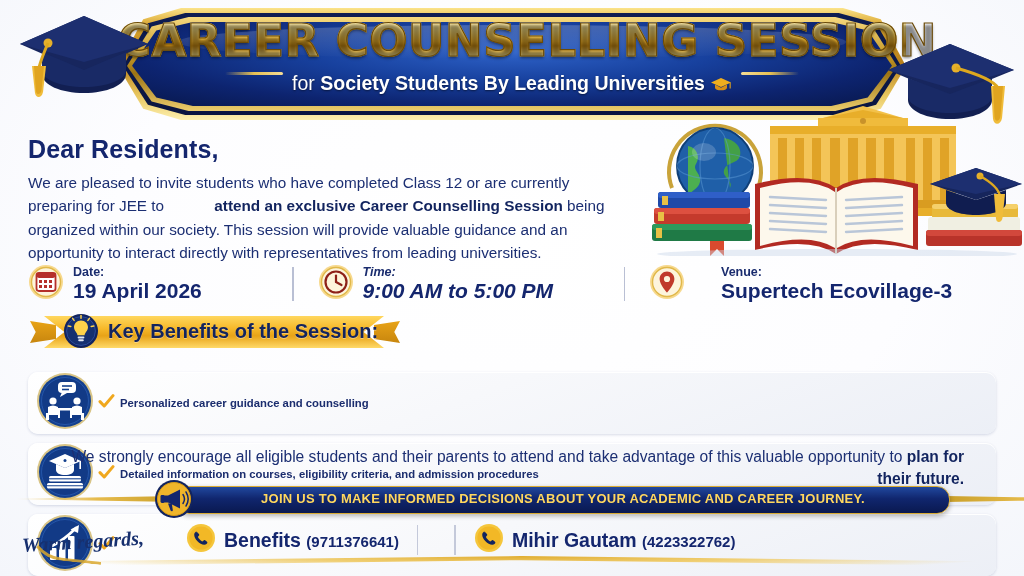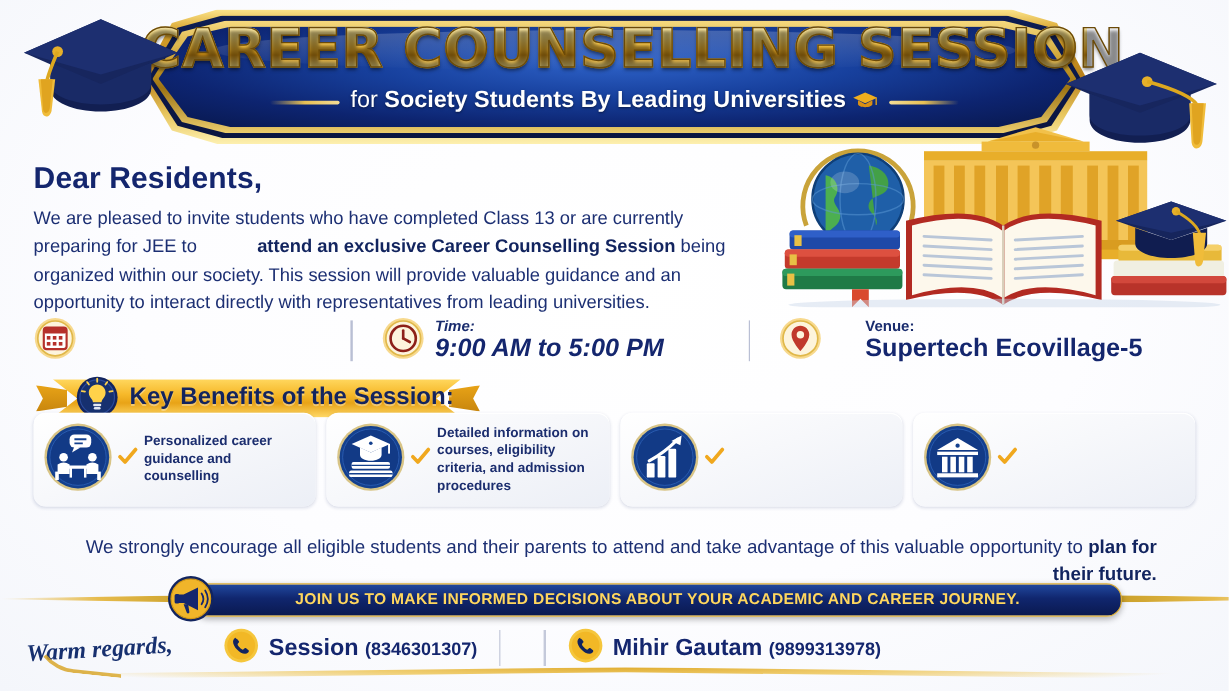--- a/index.html
+++ b/index.html
@@ -62,21 +62,21 @@
   .title{
     position:absolute;left:0;right:0;top:10px;text-align:center;
     font-size:45px;font-weight:bold;letter-spacing:.5px;line-height:1;
     font-family:"DejaVu Sans","Liberation Sans",sans-serif;
     background:linear-gradient(180deg,#fff7cf 0%,#ffe07a 28%,#f0b32b 52%,#c98a12 62%,#ffe98f 86%,#fff8d8 100%);
     -webkit-background-clip:text;background-clip:text;color:transparent;
     -webkit-text-stroke:1.2px #6b4a08;
     text-shadow:0 2px 3px rgba(0,0,0,.45);
     white-space:nowrap;
   }
-  .subtitle-row{position:absolute;left:0;right:0;top:64px;display:flex;align-items:center;justify-content:center;gap:9px;}
+  .subtitle-row{position:absolute;left:0;right:0;top:64px;display:flex;align-items:flex-start;justify-content:center;gap:9px;}
   .sub-dash{width:58px;height:3px;background:linear-gradient(90deg,rgba(220,178,70,0),#e7c054,#f3dc96);border-radius:2px;}
   .sub-dash.r{background:linear-gradient(270deg,rgba(220,178,70,0),#e7c054,#f3dc96);}
   .subtitle{color:#ffffff;font-size:19.5px;font-weight:bold;white-space:nowrap;
      text-shadow:0 1px 2px rgba(0,0,0,.5);}
   .subtitle .lite{font-weight:normal;}
   .cap-mini{display:inline-block;vertical-align:-3px;margin-left:5px;}
 
   
   .cap-big{position:absolute;}
   .cap-big.left{left:6px;top:6px;}
@@ -111,36 +111,36 @@
      background:linear-gradient(180deg,#e8a317,#c8860e);
      clip-path:polygon(0 0,100% 18%,100% 82%,0 100%,22% 50%);}
   .ribbon-tail-r{position:absolute;left:344px;top:5px;width:26px;height:22px;
      background:linear-gradient(180deg,#e8a317,#c8860e);
      clip-path:polygon(100% 0,0 18%,0 82%,100% 100%,78% 50%);}
   .ribbon-txt{position:absolute;left:78px;top:4px;font-size:20px;font-weight:bold;color:#13245e;
      text-shadow:0 1px 0 rgba(255,255,255,.35);white-space:nowrap;}
   .bulb{position:absolute;left:32px;top:-4px;}
 
   
-  .cards{position:absolute;left:28px;top:344px;width:968px;height:78px;display:flex;gap:9px;}
+  .cards{position:absolute;left:28px;top:372px;width:968px;height:78px;display:flex;gap:9px;flex-direction:column;}
   .card{position:relative;flex:1;border-radius:10px;
      background:linear-gradient(160deg,#ffffff 0%,#f7f8fb 45%,#eceff6 100%);
      box-shadow:0 1px 3px rgba(20,40,100,.16), inset 0 1px 0 #fff;
      display:flex;align-items:center;padding:0 8px 0 8px;box-sizing:border-box;}
   .card-icon{flex:0 0 auto;margin-right:4px;}
   .tick{flex:0 0 auto;margin-right:5px;}
   .card-txt{font-size:11.3px;line-height:1.3;font-weight:bold;color:#1b2d6e;}
 
   
   .closing{position:absolute;left:60px;top:446px;width:904px;text-align:right;
      font-size:15.6px;line-height:1.42;color:#1c2f73;}
   .closing b{font-weight:bold;color:#12245f;}
 
   
-  .cta{position:absolute;left:93px;top:486px;width:840px;height:26px;}
+  .cta{position:absolute;left:108px;top:486px;width:840px;height:26px;}
   .cta-pill{position:absolute;left:68px;top:0;width:772px;height:26px;
      background:linear-gradient(180deg,#21489e 0%,#10266e 45%,#0a1950 100%);
      border-radius:13px;border:1.6px solid #d9ab34;
      box-shadow:0 2px 5px rgba(0,0,0,.3);}
   .cta-pill span{position:absolute;left:0;right:0;top:4px;text-align:center;
      font-size:13px;font-weight:bold;color:#ffd75e;letter-spacing:.25px;white-space:nowrap;}
   .cta-wing{position:absolute;top:10px;height:6px;
      background:linear-gradient(90deg,rgba(214,165,45,0),#e6bb4c,#caa02a);}
   .cta-wing.l{left:-92px;width:162px;clip-path:polygon(0 45%,100% 0,100% 100%,0 55%);}
   .cta-wing.r{left:838px;width:162px;background:linear-gradient(270deg,rgba(214,165,45,0),#e6bb4c,#caa02a);
@@ -306,21 +306,21 @@
           <line x1="196" y1="128" x2="252" y2="125"></line>
         </g>
         <path d="M186 84 L186 150" stroke="#d9cfbb" stroke-width="2"></path>
       </g>
       <ellipse cx="187" cy="150" rx="180" ry="5" fill="#c9d6e8" opacity=".45"></ellipse>
     </svg>
   </div>
 
   <div class="letter">
     <div class="dear">Dear Residents,</div>
-    <p class="para"><span>We are pleased to invite students who have completed Class 13 or are currently preparing for JEE to </span><b>attend an exclusive Career Counselling Session</b><span> being organized within our society. This session will provide valuable guidance and an opportunity to interact directly with representatives from leading universities.</span></p>
+    <p class="para"><span>We are pleased to invite students who have completed Class 12 or are currently preparing for JEE to </span><b>attend an exclusive Career Counselling Session</b><span> being organized within our society. This session will provide valuable guidance and an opportunity to interact directly with representatives from leading universities.</span></p>
   </div>
 
   <div class="info-strip">
 
     <div class="info-item date">
       <span>
         <svg width="36" height="36" viewBox="0 0 36 36">
           <circle cx="18" cy="18" r="17" fill="#f7d98e"></circle>
             <circle cx="18" cy="18" r="14.5" fill="#fdf4dc" stroke="#e0b84a" stroke-width="1.4"></circle>
           <rect x="8.5" y="9" width="19" height="18" rx="2.4" fill="#ffffff" stroke="#b5302a" stroke-width="1.8"></rect>
@@ -328,20 +328,24 @@
           <g fill="#b5302a">
               <rect x="11" y="16" width="3" height="3"></rect>
               <rect x="16" y="16" width="3" height="3"></rect>
               <rect x="21" y="16" width="3" height="3"></rect>
               <rect x="11" y="21" width="3" height="3"></rect>
               <rect x="16" y="21" width="3" height="3"></rect>
               <rect x="21" y="21" width="3" height="3"></rect>
             </g>
         </svg>
       </span>
+      <div class="info-txt">
+        <div class="lbl">Date:</div>
+        <div class="val">19 April 2026</div>
+      </div>
     </div>
     <div class="vdiv"></div>
 
     <div class="info-item time">
       <span>
         <svg width="36" height="36" viewBox="0 0 36 36">
           <circle cx="18" cy="18" r="17" fill="#f7d98e"></circle>
             <circle cx="18" cy="18" r="14.5" fill="#fdf4dc" stroke="#e0b84a" stroke-width="1.4"></circle>
           <circle cx="18" cy="18" r="10.5" fill="none" stroke="#8d2018" stroke-width="2.2"></circle>
           <line x1="18" y1="18" x2="18" y2="11.5" stroke="#8d2018" stroke-width="2.2" stroke-linecap="round"></line>
@@ -359,21 +363,21 @@
       <span>
         <svg width="36" height="36" viewBox="0 0 36 36">
           <circle cx="18" cy="18" r="17" fill="#f7d98e"></circle>
             <circle cx="18" cy="18" r="14.5" fill="#fdf4dc" stroke="#e0b84a" stroke-width="1.4"></circle>
           <path d="M18 7.5c-4.1 0-7.4 3.3-7.4 7.4 0 5.6 7.4 13.6 7.4 13.6s7.4-8 7.4-13.6c0-4.1-3.3-7.4-7.4-7.4z" fill="#c0392b"></path>
           <circle cx="18" cy="15" r="3.1" fill="#fdf4dc"></circle>
         </svg>
       </span>
       <div class="info-txt">
         <div class="lbl">Venue:</div>
-        <div class="val">Supertech Ecovillage-5</div>
+        <div class="val">Supertech Ecovillage-3</div>
       </div>
     </div>
   </div>
 
   <div class="ribbon">
     <div class="ribbon-tail-l"></div>
     <div class="ribbon-tail-r"></div>
     <div class="ribbon-band"></div>
     <span class="bulb">
       <svg width="38" height="38" viewBox="0 0 38 38">
@@ -526,34 +530,34 @@
     <div class="warm">Warm regards,</div>
 
     <div class="contact">
       <span>
         <svg width="30" height="30" viewBox="0 0 30 30">
             <circle cx="15" cy="15" r="14" fill="#f5c63c"></circle>
             <circle cx="15" cy="15" r="11.6" fill="#f2b826"></circle>
         <path d="M10.6 8.4c-.9 0-2.3 1.3-2.4 3.1-.2 4.3 5.8 10.4 10.1 10.3 1.8-.1 3.1-1.5 3.1-2.4 0-.5-2.5-2.4-3.1-2.3-.5.1-1.3 1.4-1.9 1.3-1.2-.2-4.2-3.2-4.4-4.4-.1-.6 1.2-1.4 1.3-1.9.1-.6-1.8-3.1-2.7-2.7z" fill="#12245f"></path>
           </svg>
       </span>
-      <span class="nm"><span>Session</span> <span class="ph">(8346301307)</span></span>
+      <span class="nm"><span>Benefits</span> <span class="ph">(9711376641)</span></span>
     </div>
     <div class="c-div"></div>
 
     <div class="c-div"></div>
 
     <div class="contact">
       <span>
         <svg width="30" height="30" viewBox="0 0 30 30">
             <circle cx="15" cy="15" r="14" fill="#f5c63c"></circle>
             <circle cx="15" cy="15" r="11.6" fill="#f2b826"></circle>
         <path d="M10.6 8.4c-.9 0-2.3 1.3-2.4 3.1-.2 4.3 5.8 10.4 10.1 10.3 1.8-.1 3.1-1.5 3.1-2.4 0-.5-2.5-2.4-3.1-2.3-.5.1-1.3 1.4-1.9 1.3-1.2-.2-4.2-3.2-4.4-4.4-.1-.6 1.2-1.4 1.3-1.9.1-.6-1.8-3.1-2.7-2.7z" fill="#12245f"></path>
           </svg>
       </span>
-      <span class="nm"><span>Mihir Gautam</span> <span class="ph">(9899313978)</span></span>
+      <span class="nm"><span>Mihir Gautam</span> <span class="ph">(4223322762)</span></span>
     </div>
   </div>
 
   <div class="swoosh-tail"></div>
   <div class="swoosh"></div>
 
 </div>
 
 </body></html>

